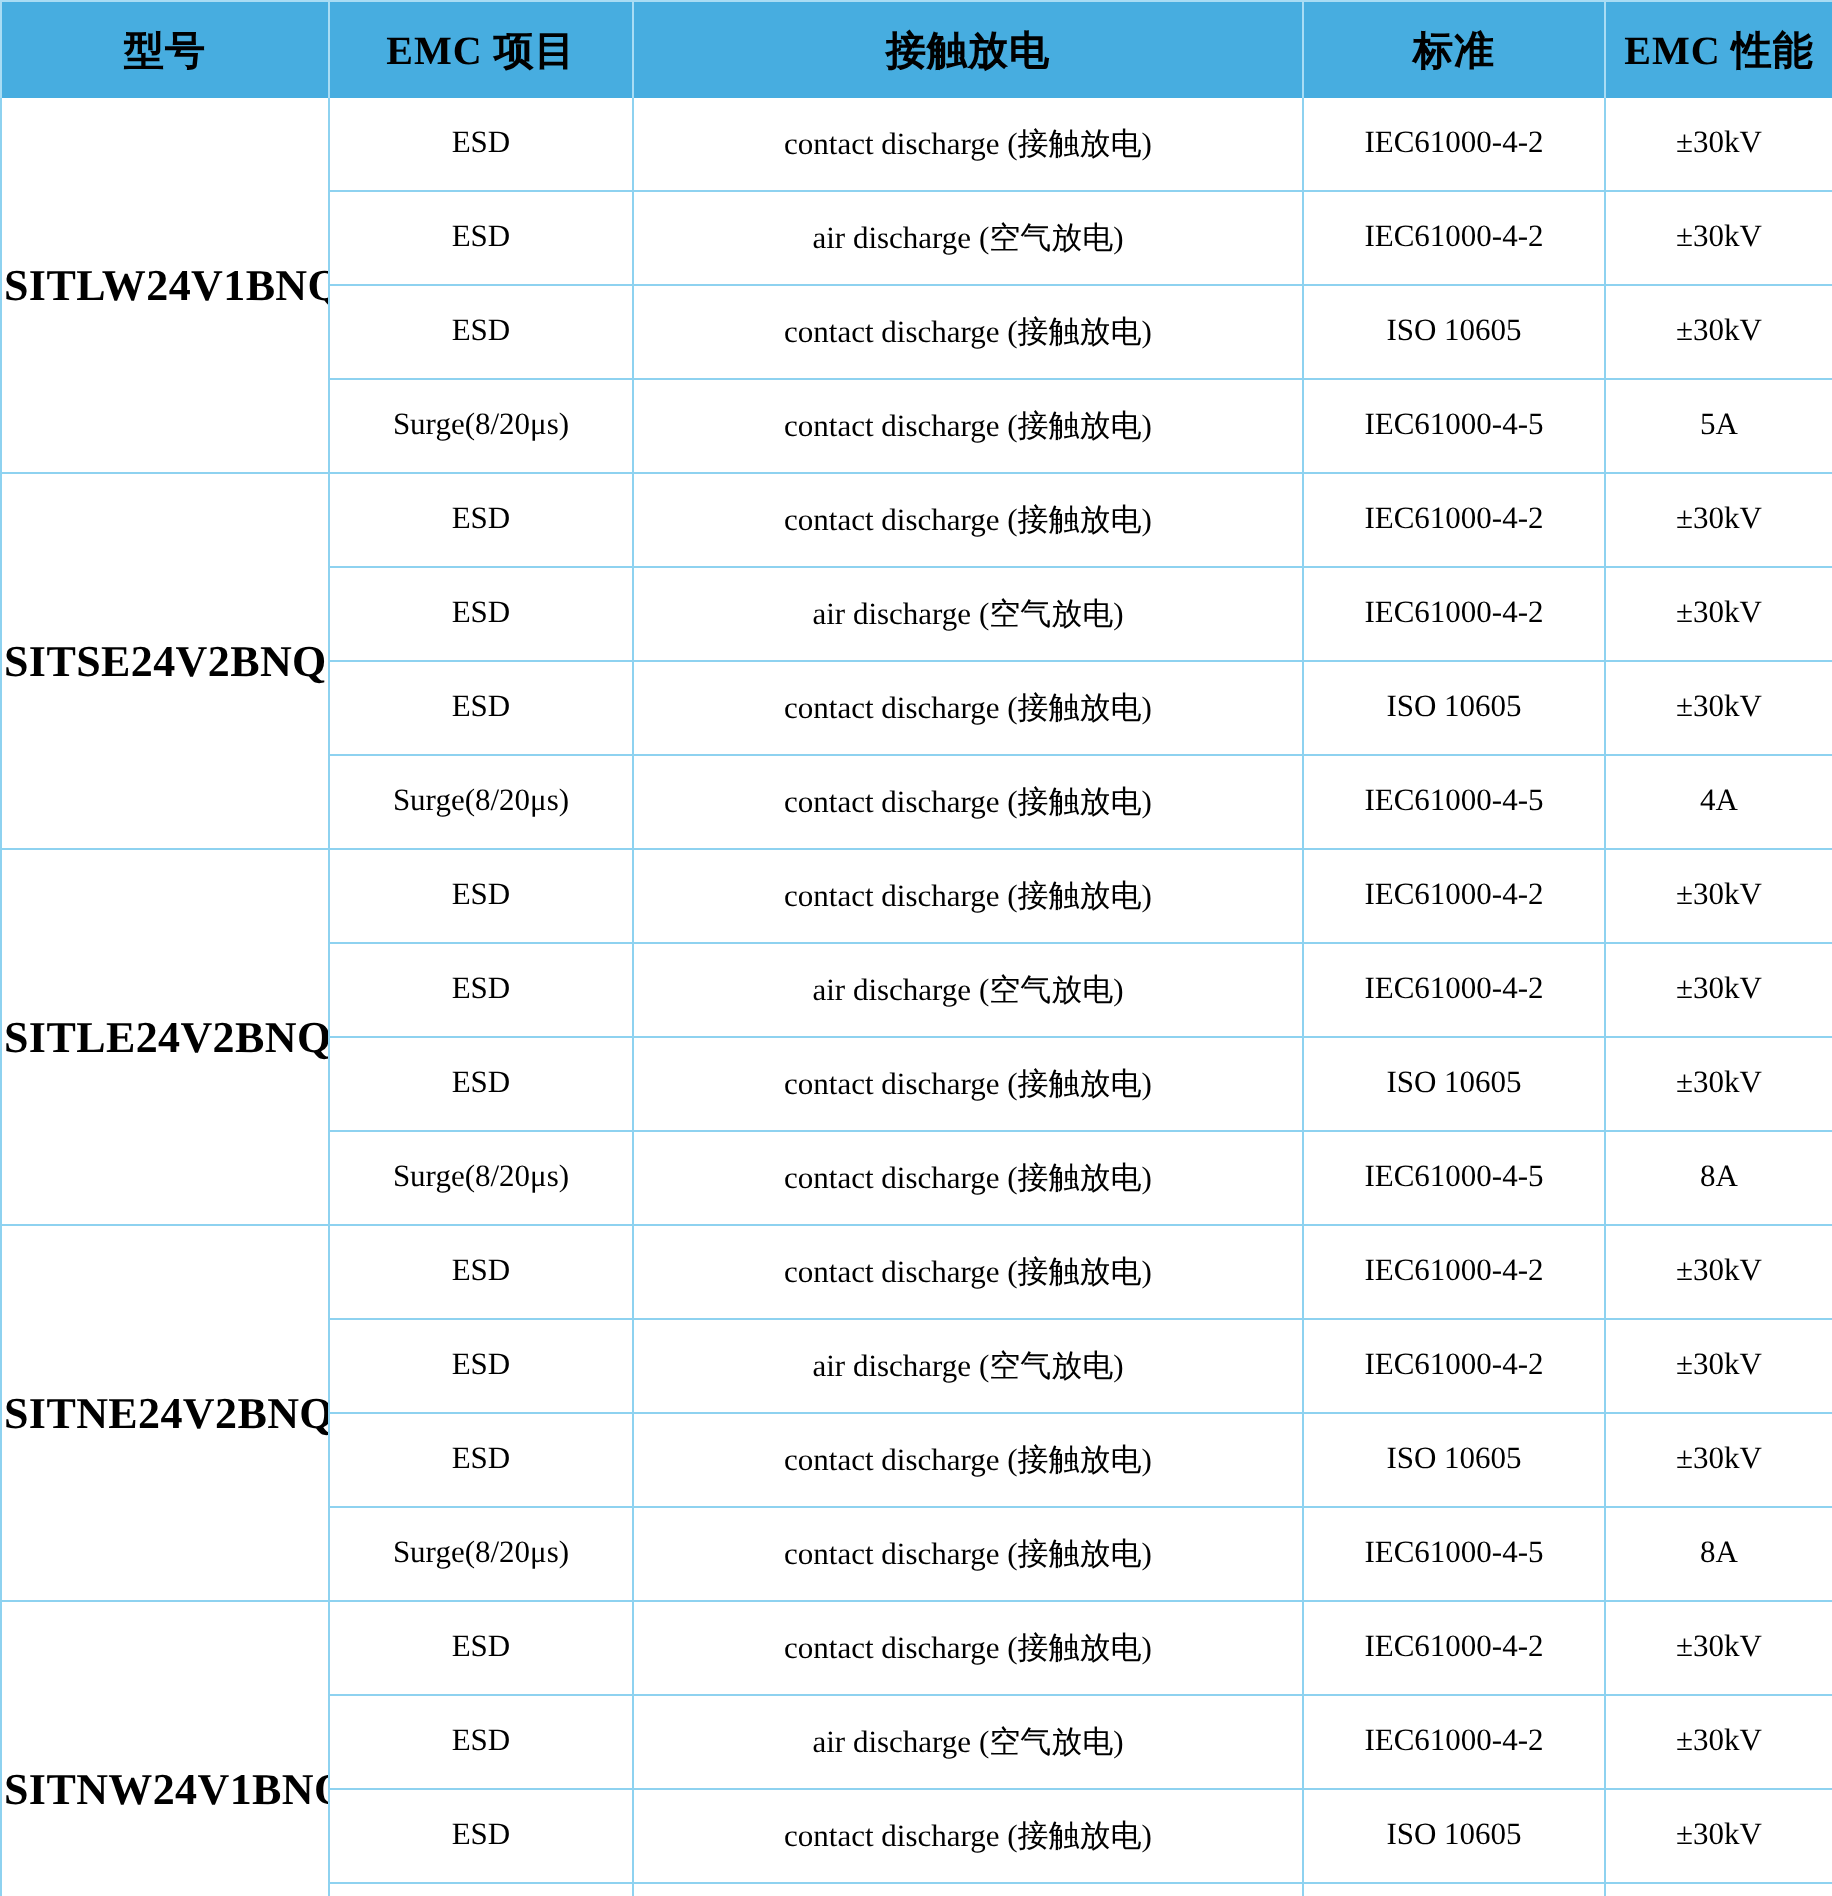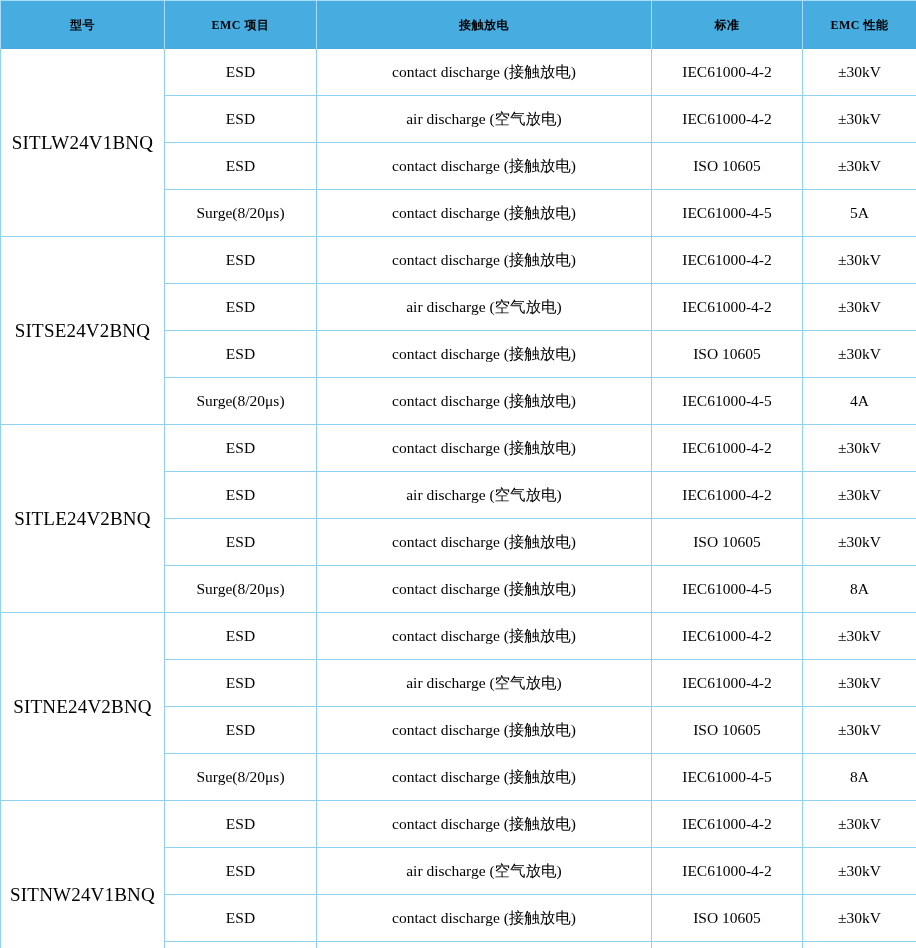--- a/index.html
+++ b/index.html
@@ -30,21 +30,21 @@
   col.c-model    { width: 164px; }
   col.c-item     { width: 152px; }
   col.c-method   { width: 335px; }
   col.c-standard { width: 151px; }
   col.c-perf     { width: 114px; }
 
   table.emc-table th {
     background: var(--header-bg);
     color: var(--header-text);
     height: 46px;
-    font-size: 12px;
+    font-size: 20px;
     font-weight: bold;
     text-align: center;
     vertical-align: middle;
     border: 1px solid var(--header-divider);
     border-bottom: none;
     letter-spacing: 0.5px;
   }
   table.emc-table td {
     height: 44px;
     text-align: center;
@@ -52,22 +52,22 @@
     font-size: 15.5px;
     border: 1px solid var(--cell-border);
     background: #ffffff;
     overflow: hidden;
     white-space: nowrap;
   }
   table.emc-table tbody tr.first-body-row td {
     border-top-style: hidden;
   }
   table.emc-table td.model {
-    font-weight: normal;
-    font-size: 19px;
+    font-weight: bold;
+    font-size: 22px;
     letter-spacing: 0.2px;
   }
 </style>
 </head>
 <body>
 
 <div class="page">
   <table class="emc-table">
     <colgroup>
       <col class="c-model">

